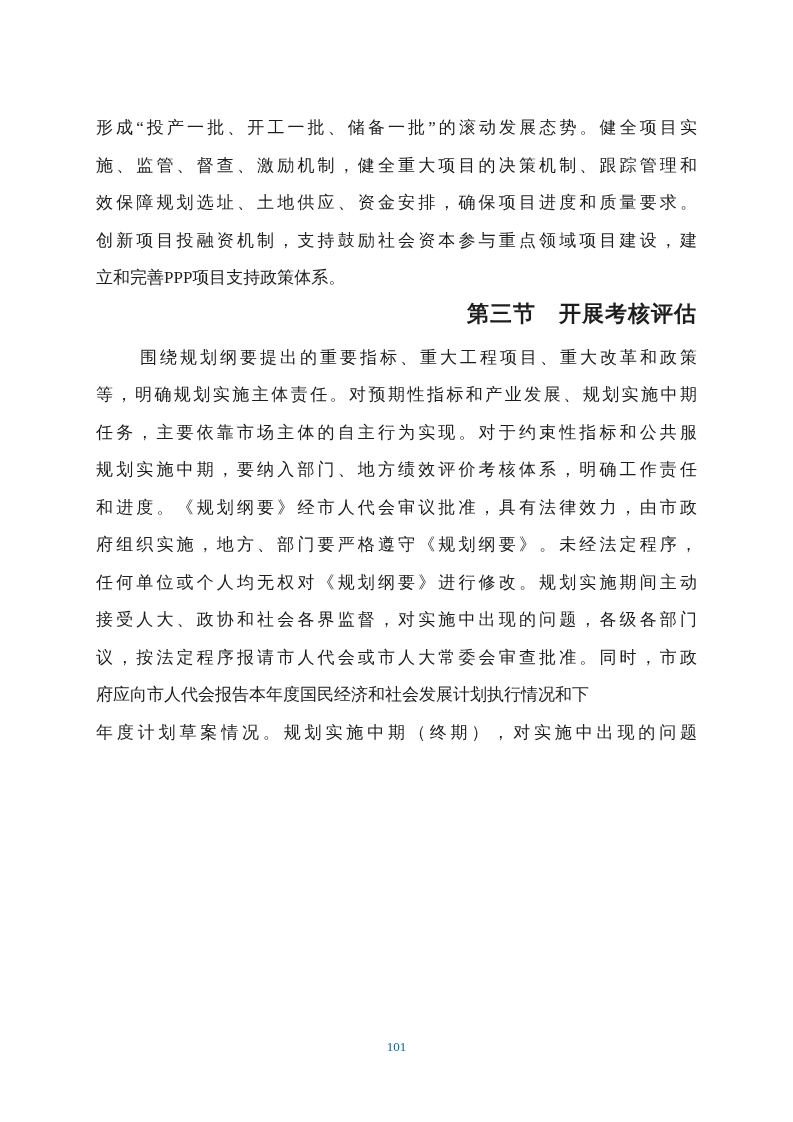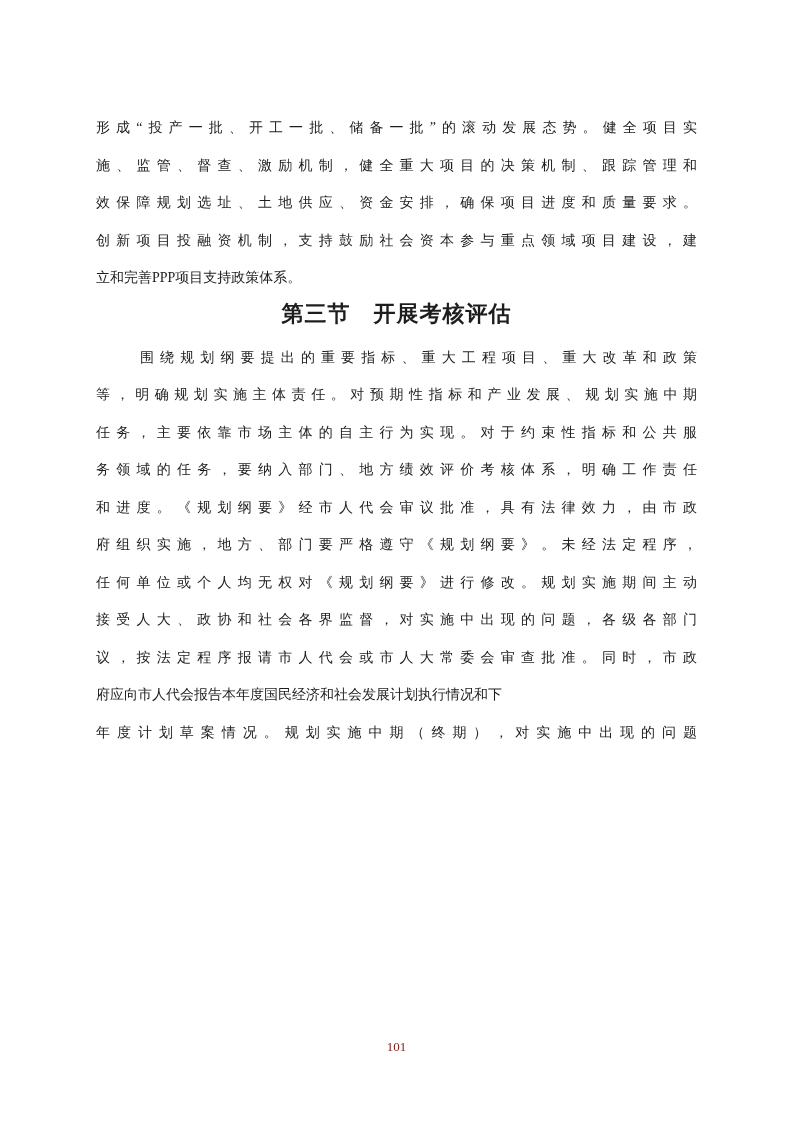--- a/index.html
+++ b/index.html
@@ -16,51 +16,51 @@
     font-family: "Liberation Serif", "DejaVu Serif", serif;
     color: #1d1d1d;
   }
   .content {
     position: absolute;
     left: 96px;
     top: 109px;
     width: 601px;
   }
   .para {
-    font-size: 14px;
+    font-size: 17px;
     line-height: 37.5px;
   }
   .line {
     text-align: justify;
     text-align-last: justify;
     white-space: nowrap;
   }
   .line.para-end,
   .line.no-stretch {
     text-align-last: left;
   }
   .line.indent {
     text-indent: 44px;
   }
   .heading {
     font-size: 22px;
     font-weight: bold;
-    text-align: center;
+    text-align: right;
     line-height: 28px;
     margin: 3px 0 11px 0;
     letter-spacing: 1px;
   }
   .page-number {
     position: absolute;
     left: 0;
     top: 1039px;
     width: 100%;
     text-align: center;
     font-size: 13px;
-    color: #7f1d1d;
+    color: #0369a1;
   }
 </style>
 </head>
 <body>
 
 <div class="page">
   <div class="content">
 
     <div class="para">
       <div class="line">形成“投产一批、开工一批、储备一批”的滚动发展态势。健全项目实</div>
@@ -69,21 +69,21 @@
       <div class="line">创新项目投融资机制，支持鼓励社会资本参与重点领域项目建设，建</div>
       <div class="line para-end">立和完善PPP项目支持政策体系。</div>
     </div>
 
     <h2 class="heading">第三节　开展考核评估</h2>
 
     <div class="para">
       <div class="line indent">围绕规划纲要提出的重要指标、重大工程项目、重大改革和政策</div>
       <div class="line">等，明确规划实施主体责任。对预期性指标和产业发展、规划实施中期</div>
       <div class="line">任务，主要依靠市场主体的自主行为实现。对于约束性指标和公共服</div>
-      <div class="line">务领域的任务，要纳入部门、地方绩效评价考核体系，明确工作责任</div>
+      <div class="line">规划实施中期，要纳入部门、地方绩效评价考核体系，明确工作责任</div>
       <div class="line">和进度。《规划纲要》经市人代会审议批准，具有法律效力，由市政</div>
       <div class="line">府组织实施，地方、部门要严格遵守《规划纲要》。未经法定程序，</div>
       <div class="line">任何单位或个人均无权对《规划纲要》进行修改。规划实施期间主动</div>
       <div class="line">接受人大、政协和社会各界监督，对实施中出现的问题，各级各部门</div>
       <div class="line">议，按法定程序报请市人代会或市人大常委会审查批准。同时，市政</div>
       <div class="line no-stretch">府应向市人代会报告本年度国民经济和社会发展计划执行情况和下</div>
       <div class="line">年度计划草案情况。规划实施中期（终期），对实施中出现的问题</div>
     </div>
 
   </div>

